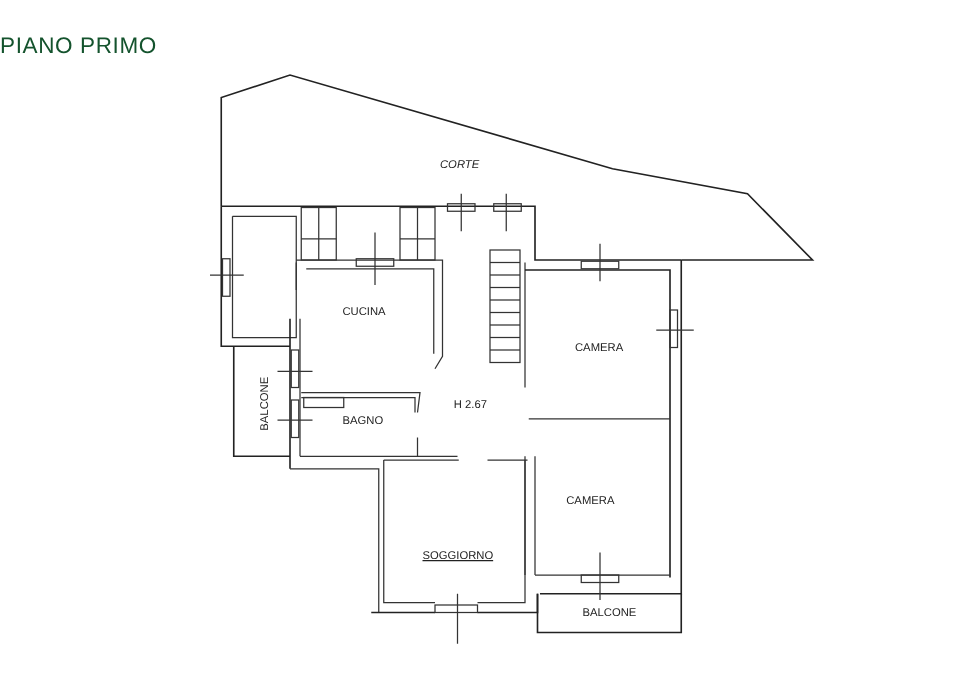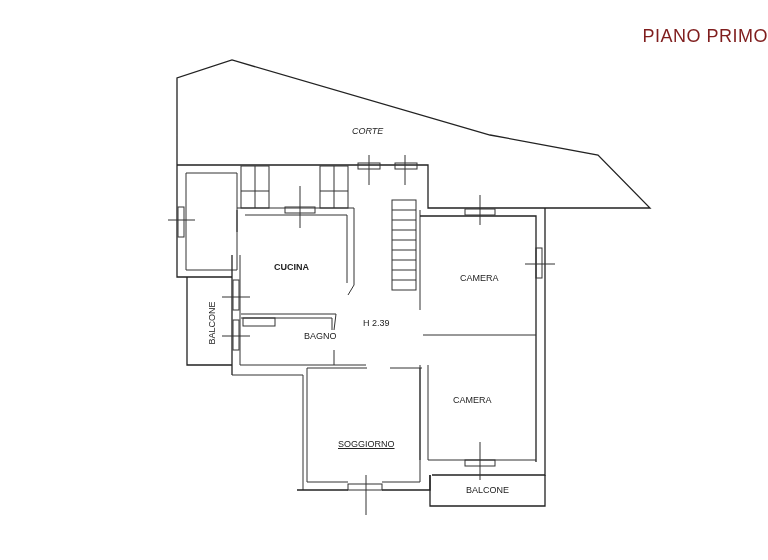--- a/index.html
+++ b/index.html
@@ -1,17 +1,17 @@
 <!DOCTYPE html>
 <html><head>
 <meta charset="utf-8">
 <style>
   html,body{margin:0;padding:0;background:#ffffff;}
   body{width:768px;height:560px;position:relative;overflow:hidden;font-family:"Liberation Sans",sans-serif;}
-  .title{position:absolute;left:0;top:26px;width:768px;text-align:right;font-size:18px;color:#7f1d1d;letter-spacing:0.5px;}
+  .title{position:absolute;left:0;top:26px;width:768px;text-align:left;font-size:18px;color:#14532d;letter-spacing:0.5px;}
   svg{position:absolute;left:0;top:0;}
   .wall{fill:none;stroke:#222;stroke-width:1.3;}
   .thin{fill:none;stroke:#333;stroke-width:1;}
   .lbl{position:absolute;font-size:9px;color:#222;white-space:nowrap;}
   .vert{transform:rotate(-90deg);transform-origin:center;}
 </style>
 </head>
 <body>
 
 <div class="title">PIANO PRIMO</div>
@@ -95,20 +95,20 @@
   <polyline class="thin" points="390,368 422,368"></polyline>
   <polyline class="thin" points="307,368 307,482 348,482"></polyline>
   <polyline class="thin" points="382,482 420,482 420,368"></polyline>
   <polyline class="wall" points="297,490 348,490"></polyline>
   <polyline class="wall" points="382,490 430,490 430,475"></polyline>
   <rect class="thin" x="348" y="484" width="34" height="6"></rect>
   <line class="thin" x1="366" y1="475" x2="366" y2="515"></line>
 </svg>
 
 <div class="lbl" style="left:352px;top:126px;font-style:italic;">CORTE</div>
-<div class="lbl" style="left:274px;top:262px;font-weight:bold;">CUCINA</div>
-<div class="lbl" style="left:274px;top:331px;margin-left:30px;">BAGNO</div>
+<div class="lbl" style="left:274px;top:244px;">CUCINA</div>
+<div class="lbl" style="left:274px;top:331px;">BAGNO</div>
 <div class="lbl vert" style="left:190px;top:318px;">BALCONE</div>
-<div class="lbl" style="left:363px;top:318px;">H 2.39</div>
+<div class="lbl" style="left:363px;top:318px;">H 2.67</div>
 <div class="lbl" style="left:460px;top:273px;">CAMERA</div>
 <div class="lbl" style="left:453px;top:395px;">CAMERA</div>
 <div class="lbl" style="left:338px;top:439px;text-decoration:underline;">SOGGIORNO</div>
 <div class="lbl" style="left:466px;top:485px;">BALCONE</div>
 
 </body></html>

